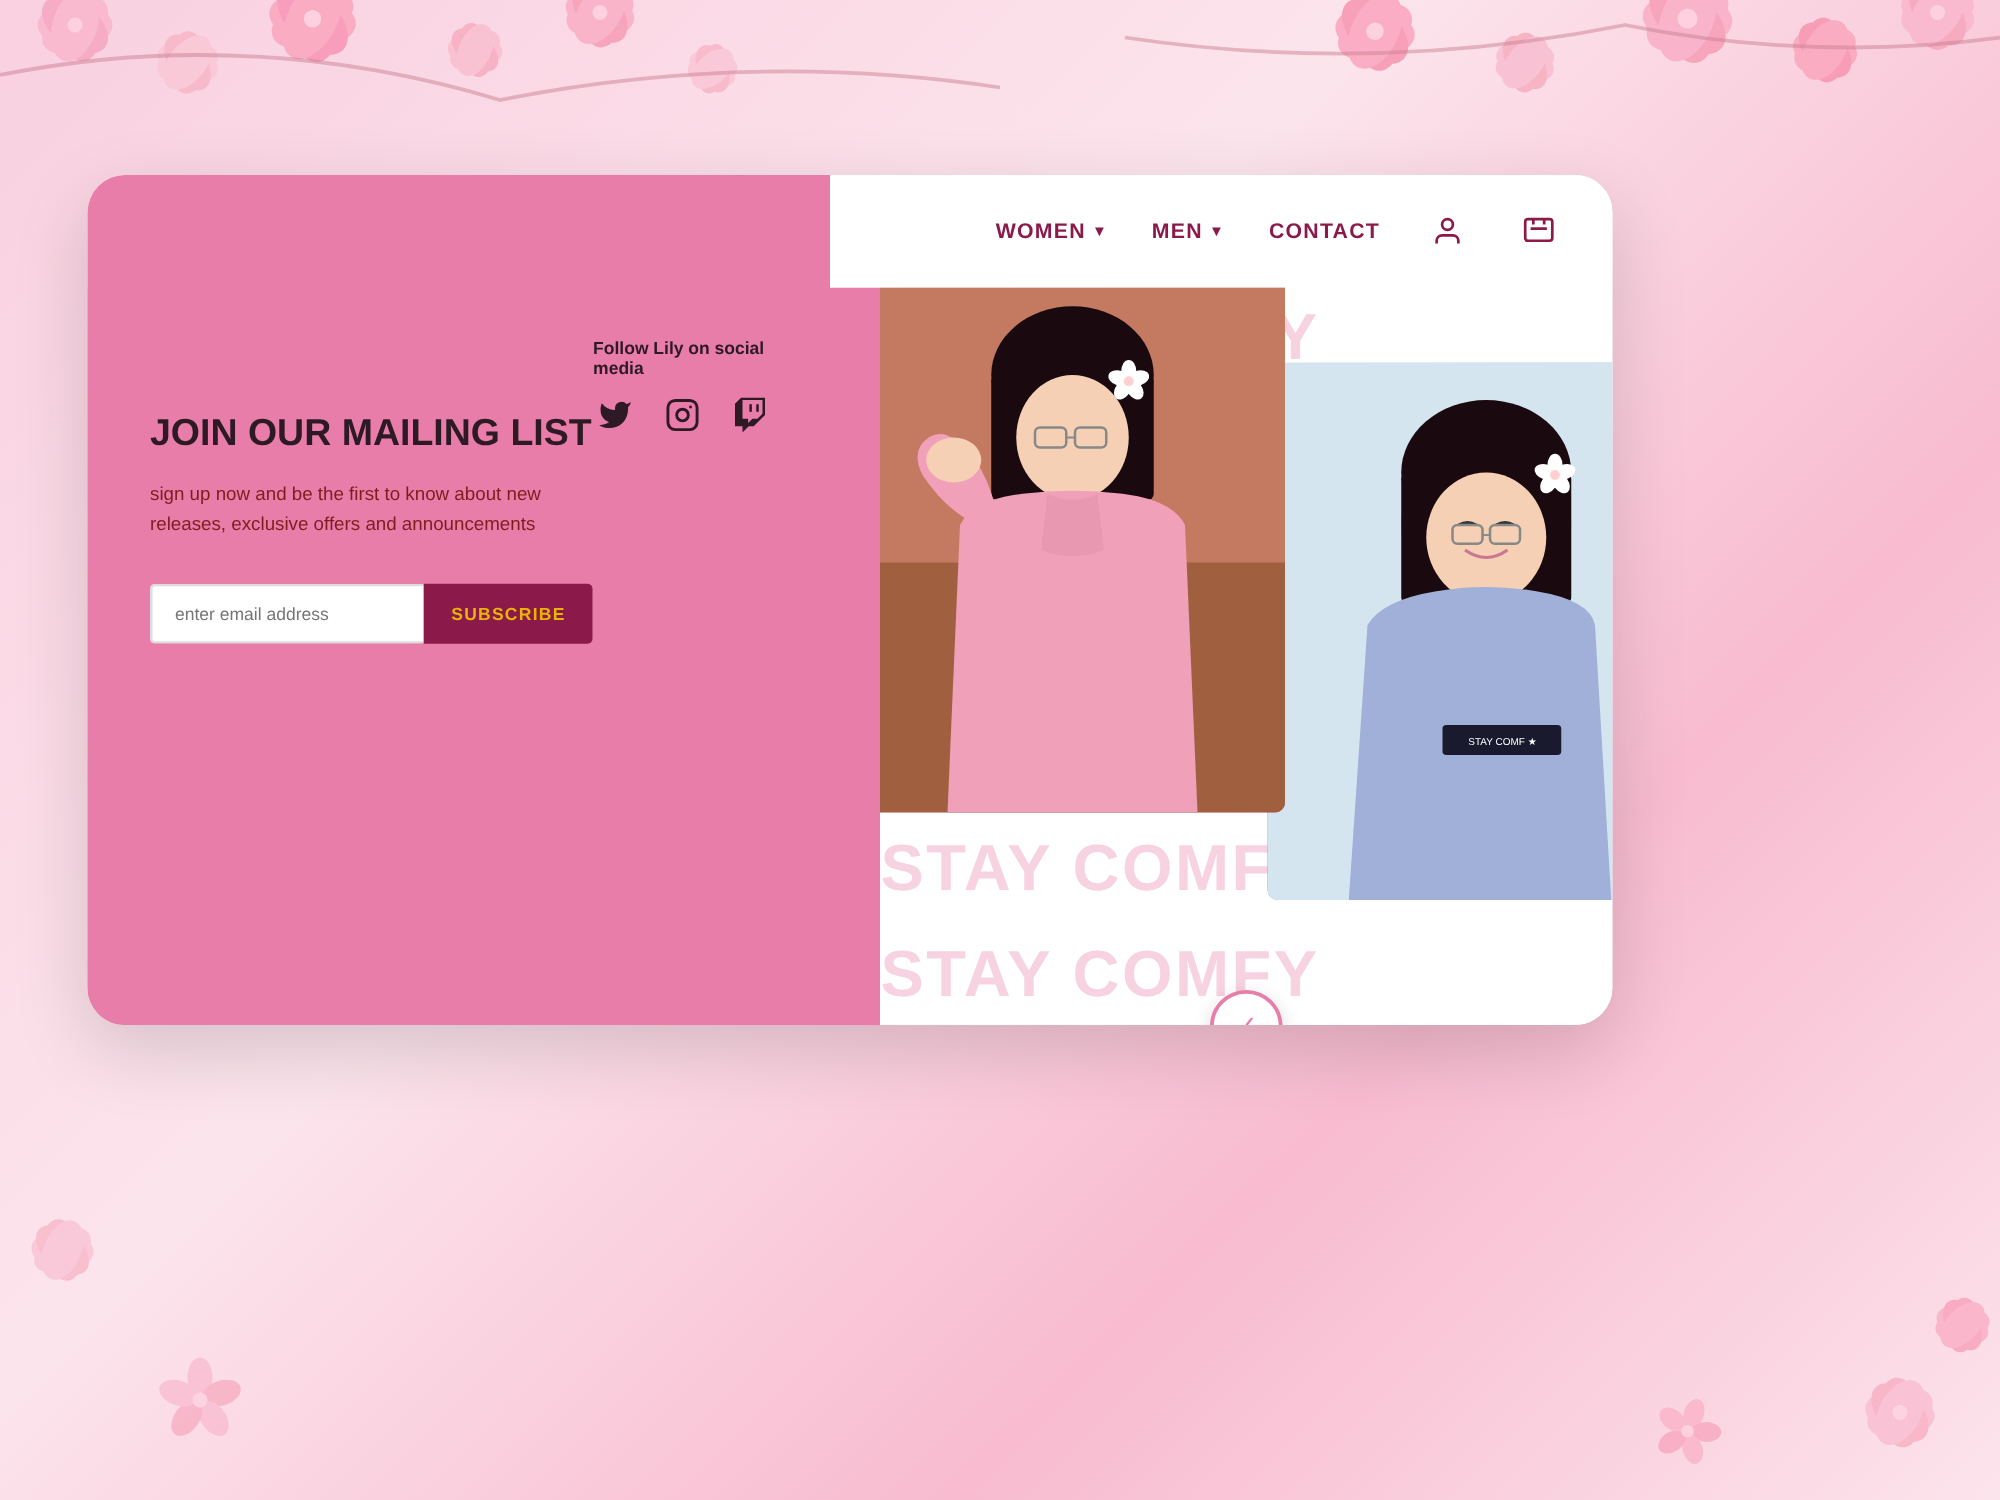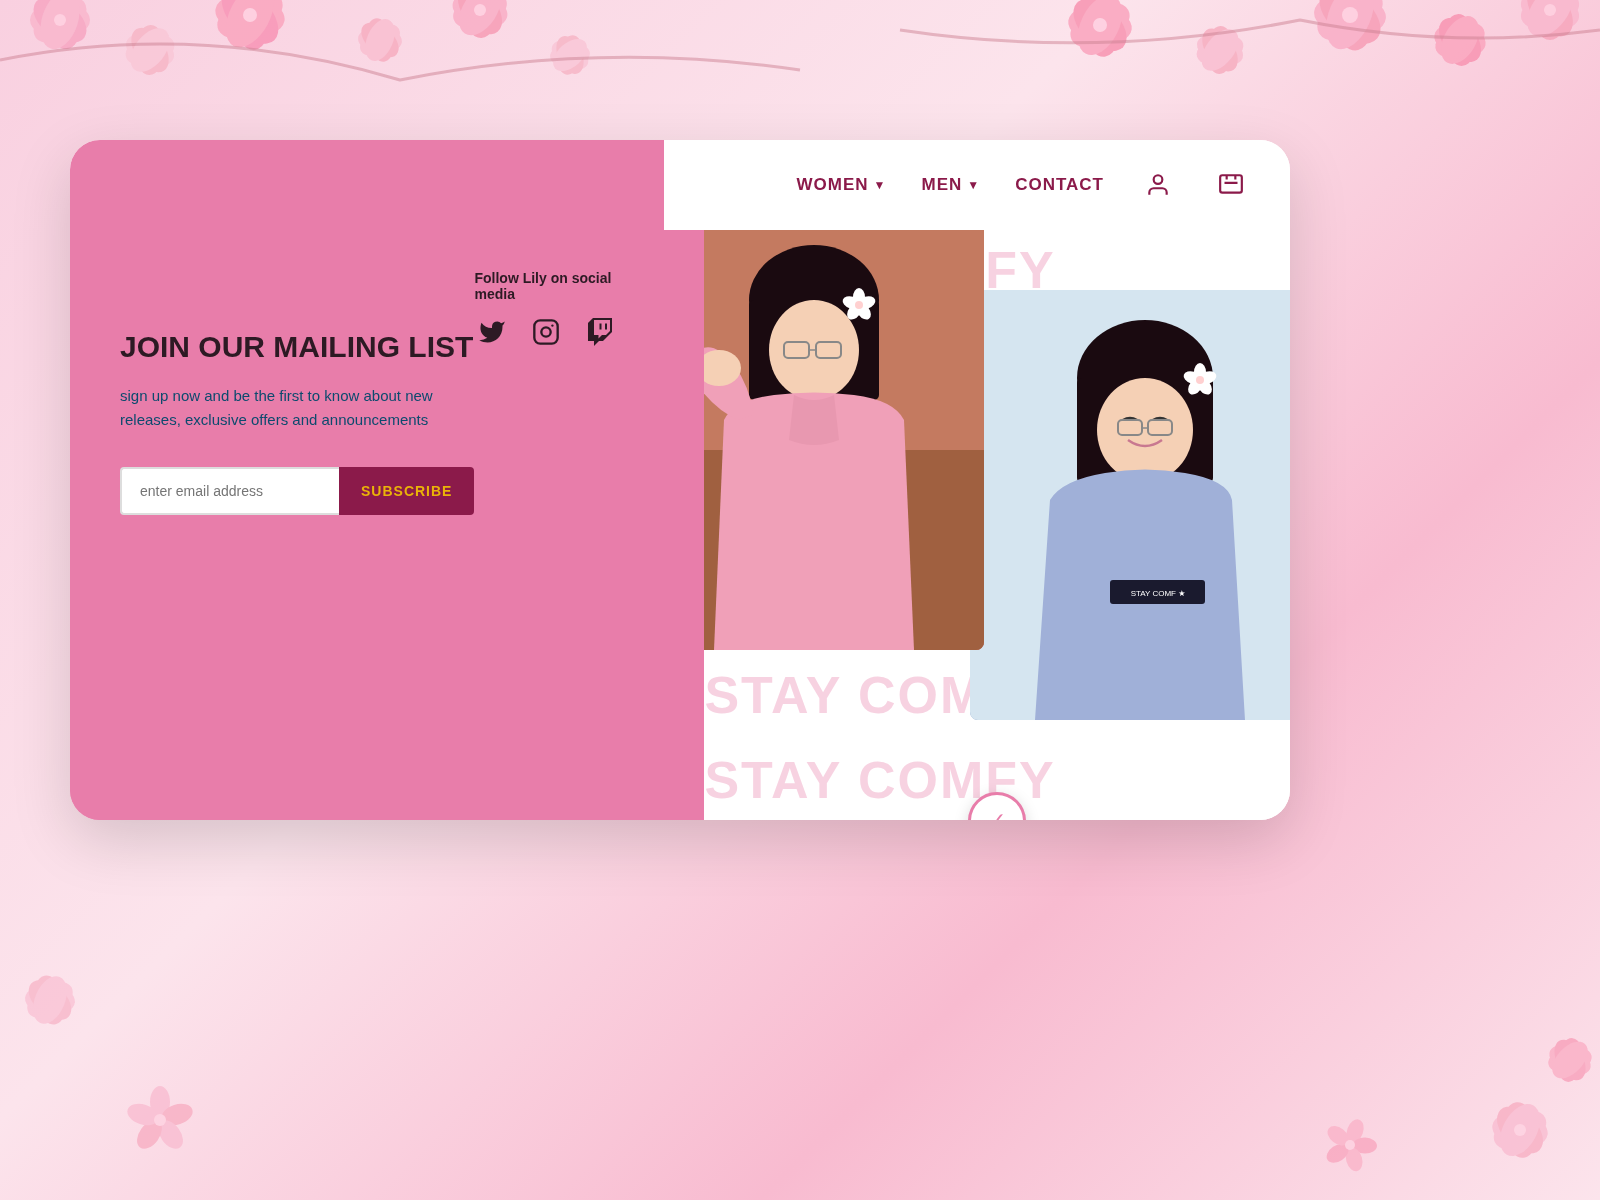--- a/index.html
+++ b/index.html
@@ -107,21 +107,21 @@
     .mailing-title {
       font-size: 30px;
       font-weight: 900;
       color: #2d1a24;
       margin-bottom: 20px;
       text-transform: uppercase;
     }
 
     .mailing-desc {
       font-size: 15px;
-      color: #0c4a6e;
+      color: #7f1d1d;
       line-height: 1.6;
       margin-bottom: 35px;
       max-width: 340px;
     }
 
     .subscribe-form {
       display: flex;
       gap: 0;
       max-width: 380px;
     }
@@ -183,20 +183,21 @@
       background: white;
       position: relative;
       overflow: hidden;
     }
 
     
     .hero-images {
       position: relative;
       width: 100%;
       height: 100%;
+      margin-left: 44px;
     }
 
     
     .model-pink {
       position: absolute;
       left: -60px;
       top: -10px;
       width: 340px;
       height: 430px;
       background: linear-gradient(135deg, #f4c5d3 0%, #e8a0b8 30%, #d4758c 60%, #c26080 100%);

